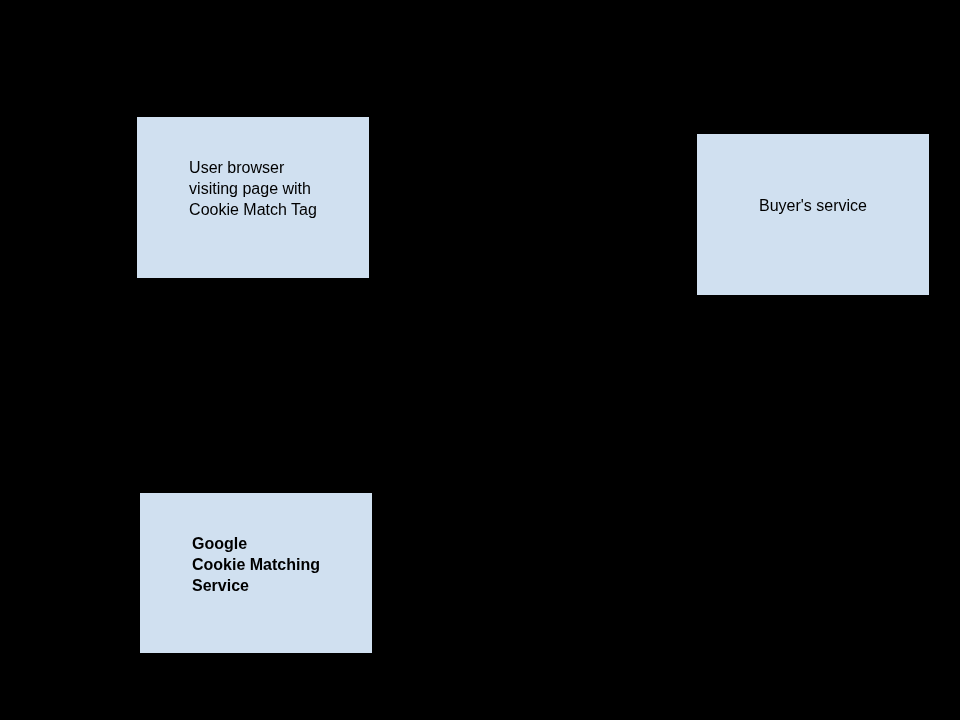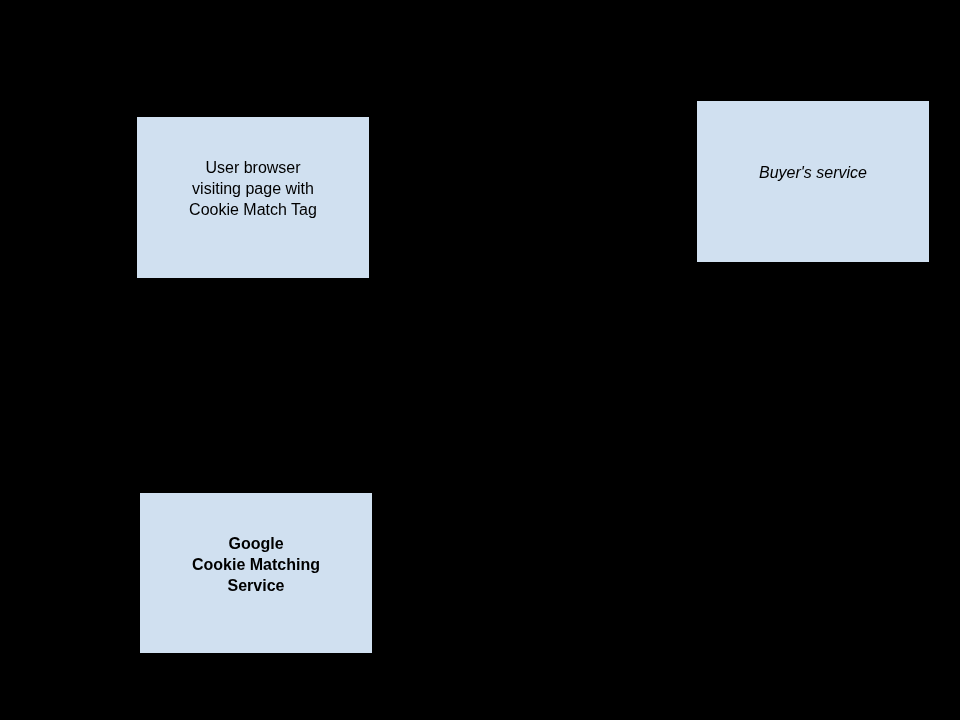--- a/index.html
+++ b/index.html
@@ -27,41 +27,39 @@
     align-items: center;
     justify-content: center;
     background: #d0e0f0;
     border: 0;
   }
   .node-label {
     font-family: "Liberation Sans", sans-serif;
     font-size: 16px;
     line-height: 21px;
     color: #000000;
-    text-align: center;
     white-space: pre-line;
     margin: 12px;
     padding: 0;
   }
   
   #node-user-browser {
     left: 137px;
     top: 117px;
     width: 232px;
     height: 161px;
   }
   #node-user-browser .node-label {
     transform: translateY(-9px);
   }
   #node-buyers-service {
     left: 697px;
-    top: 101px;
+    top: 134px;
     width: 232px;
     height: 161px;
-    font-style: italic;
   }
   #node-buyers-service .node-label {
     transform: translateY(-9px);
   }
   #node-google-cookie-matching {
     left: 140px;
     top: 493px;
     width: 232px;
     height: 160px;
   }

